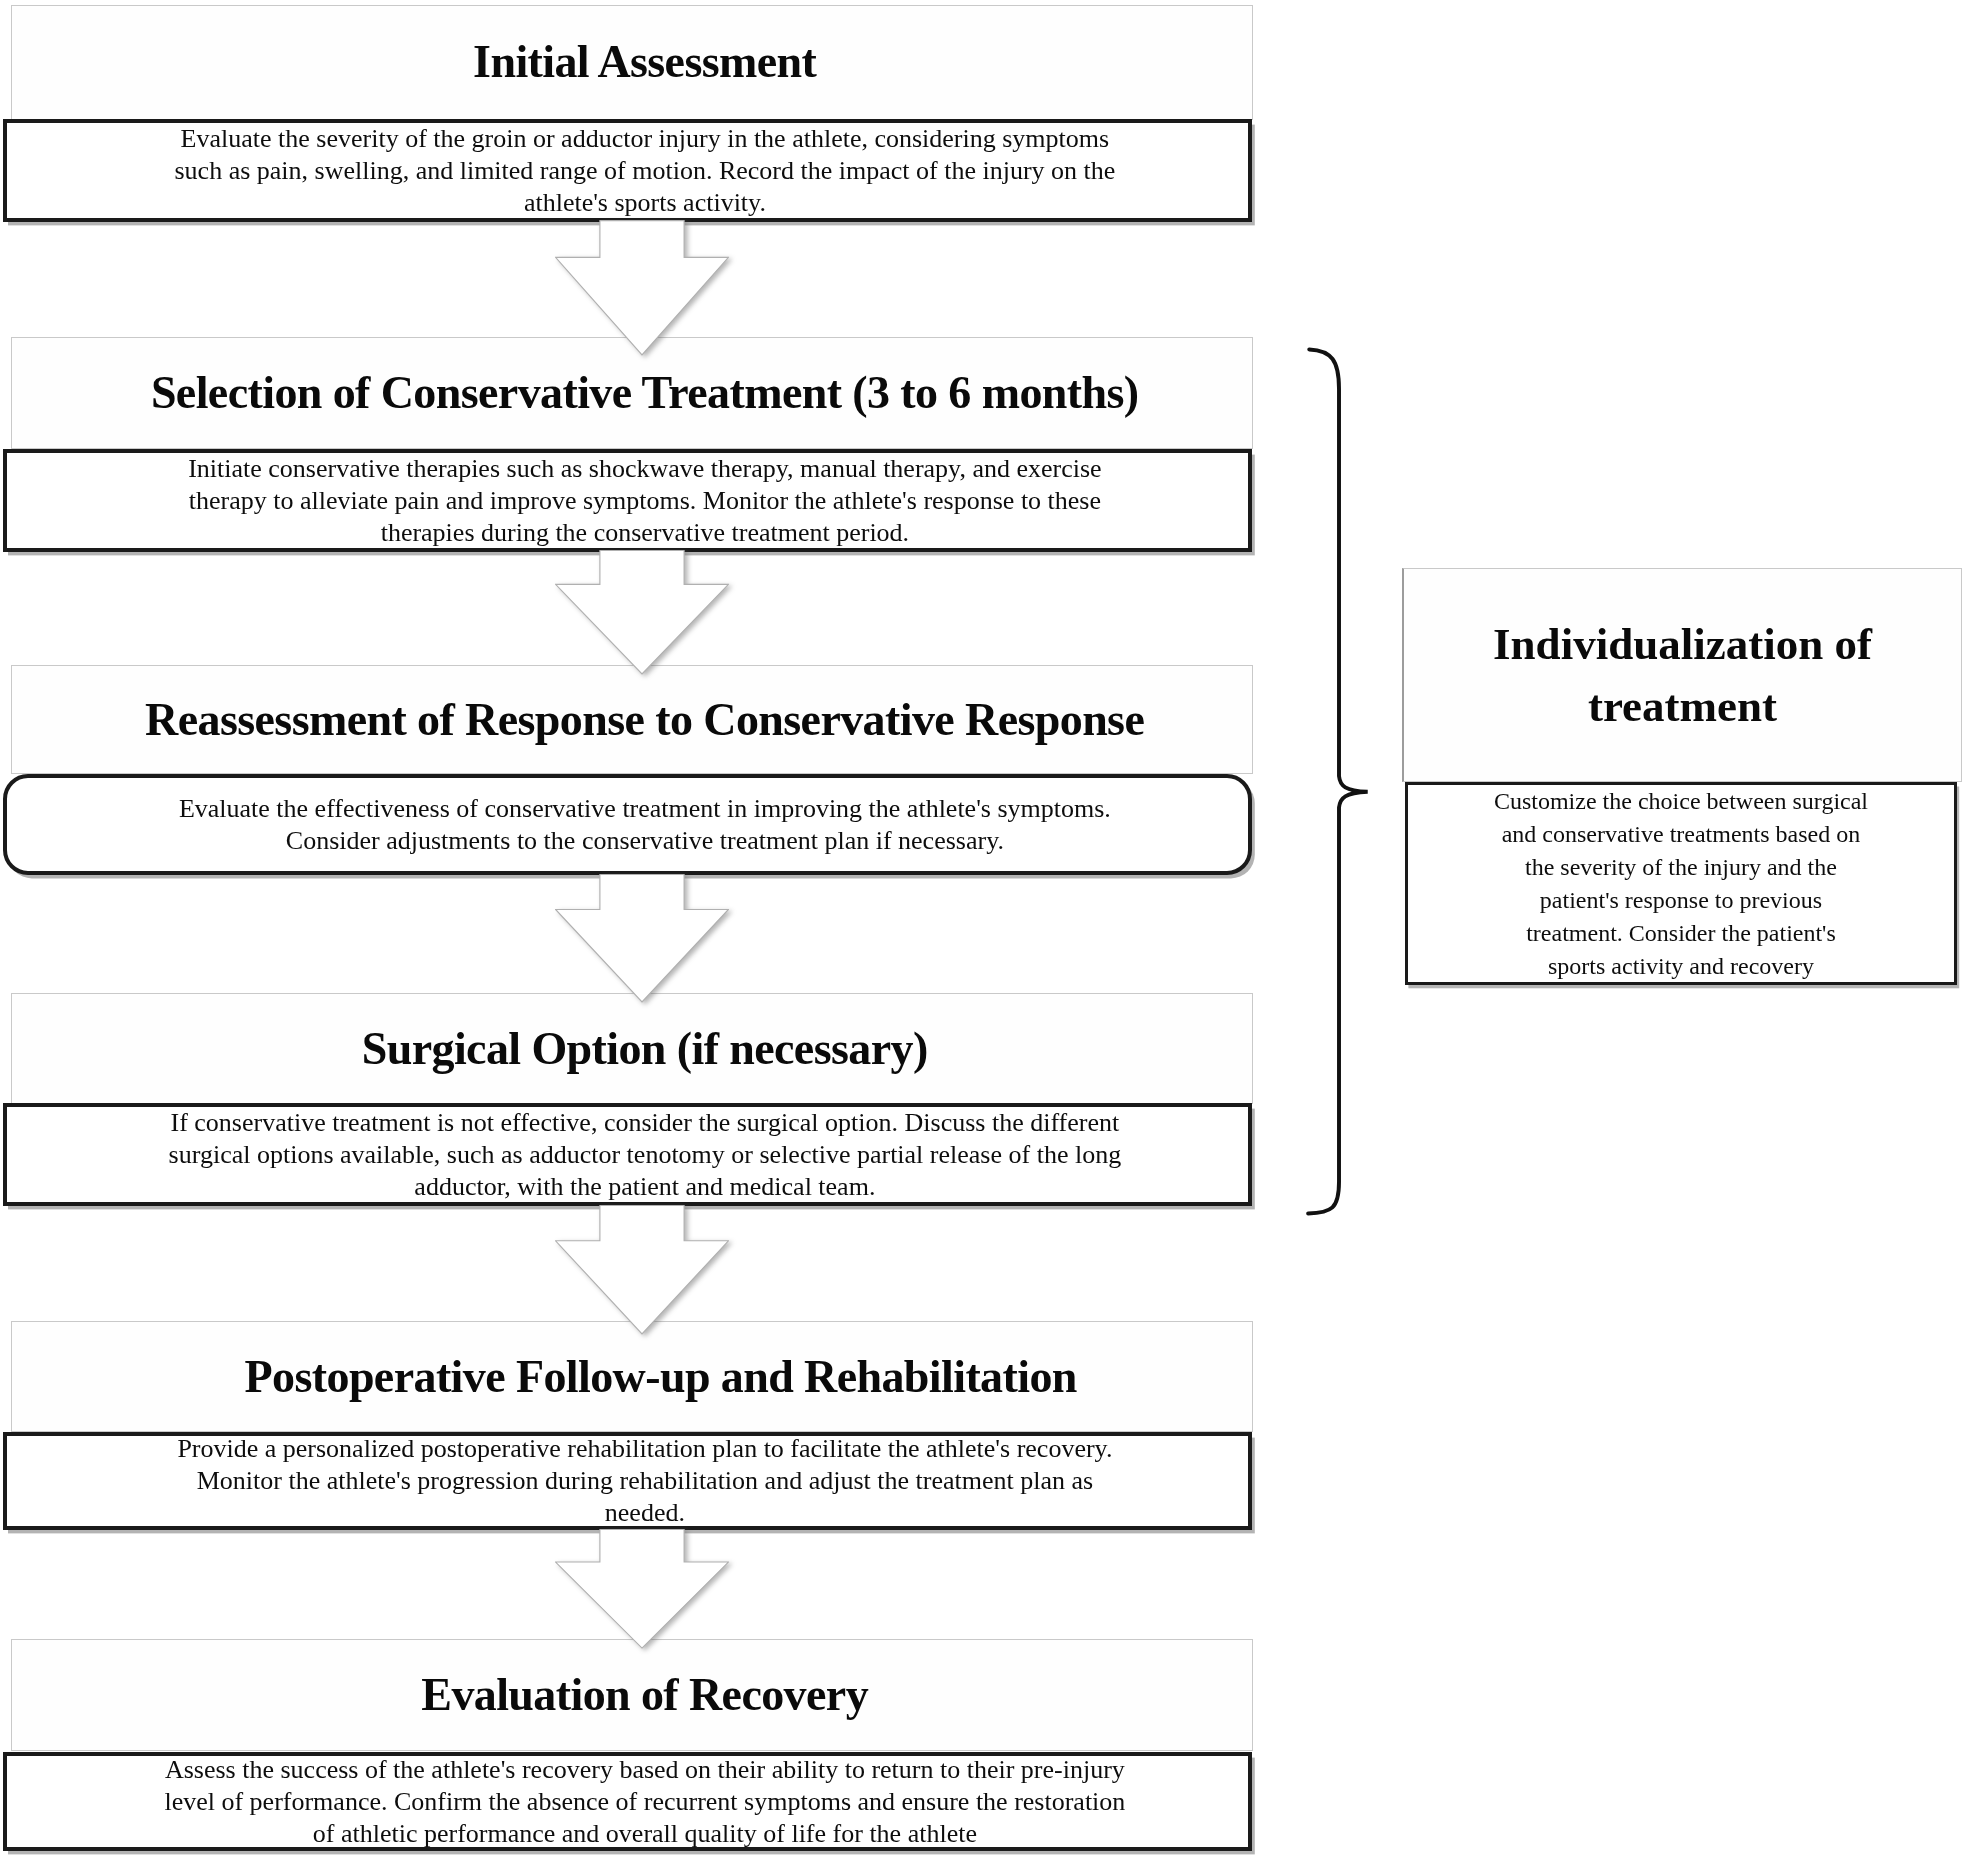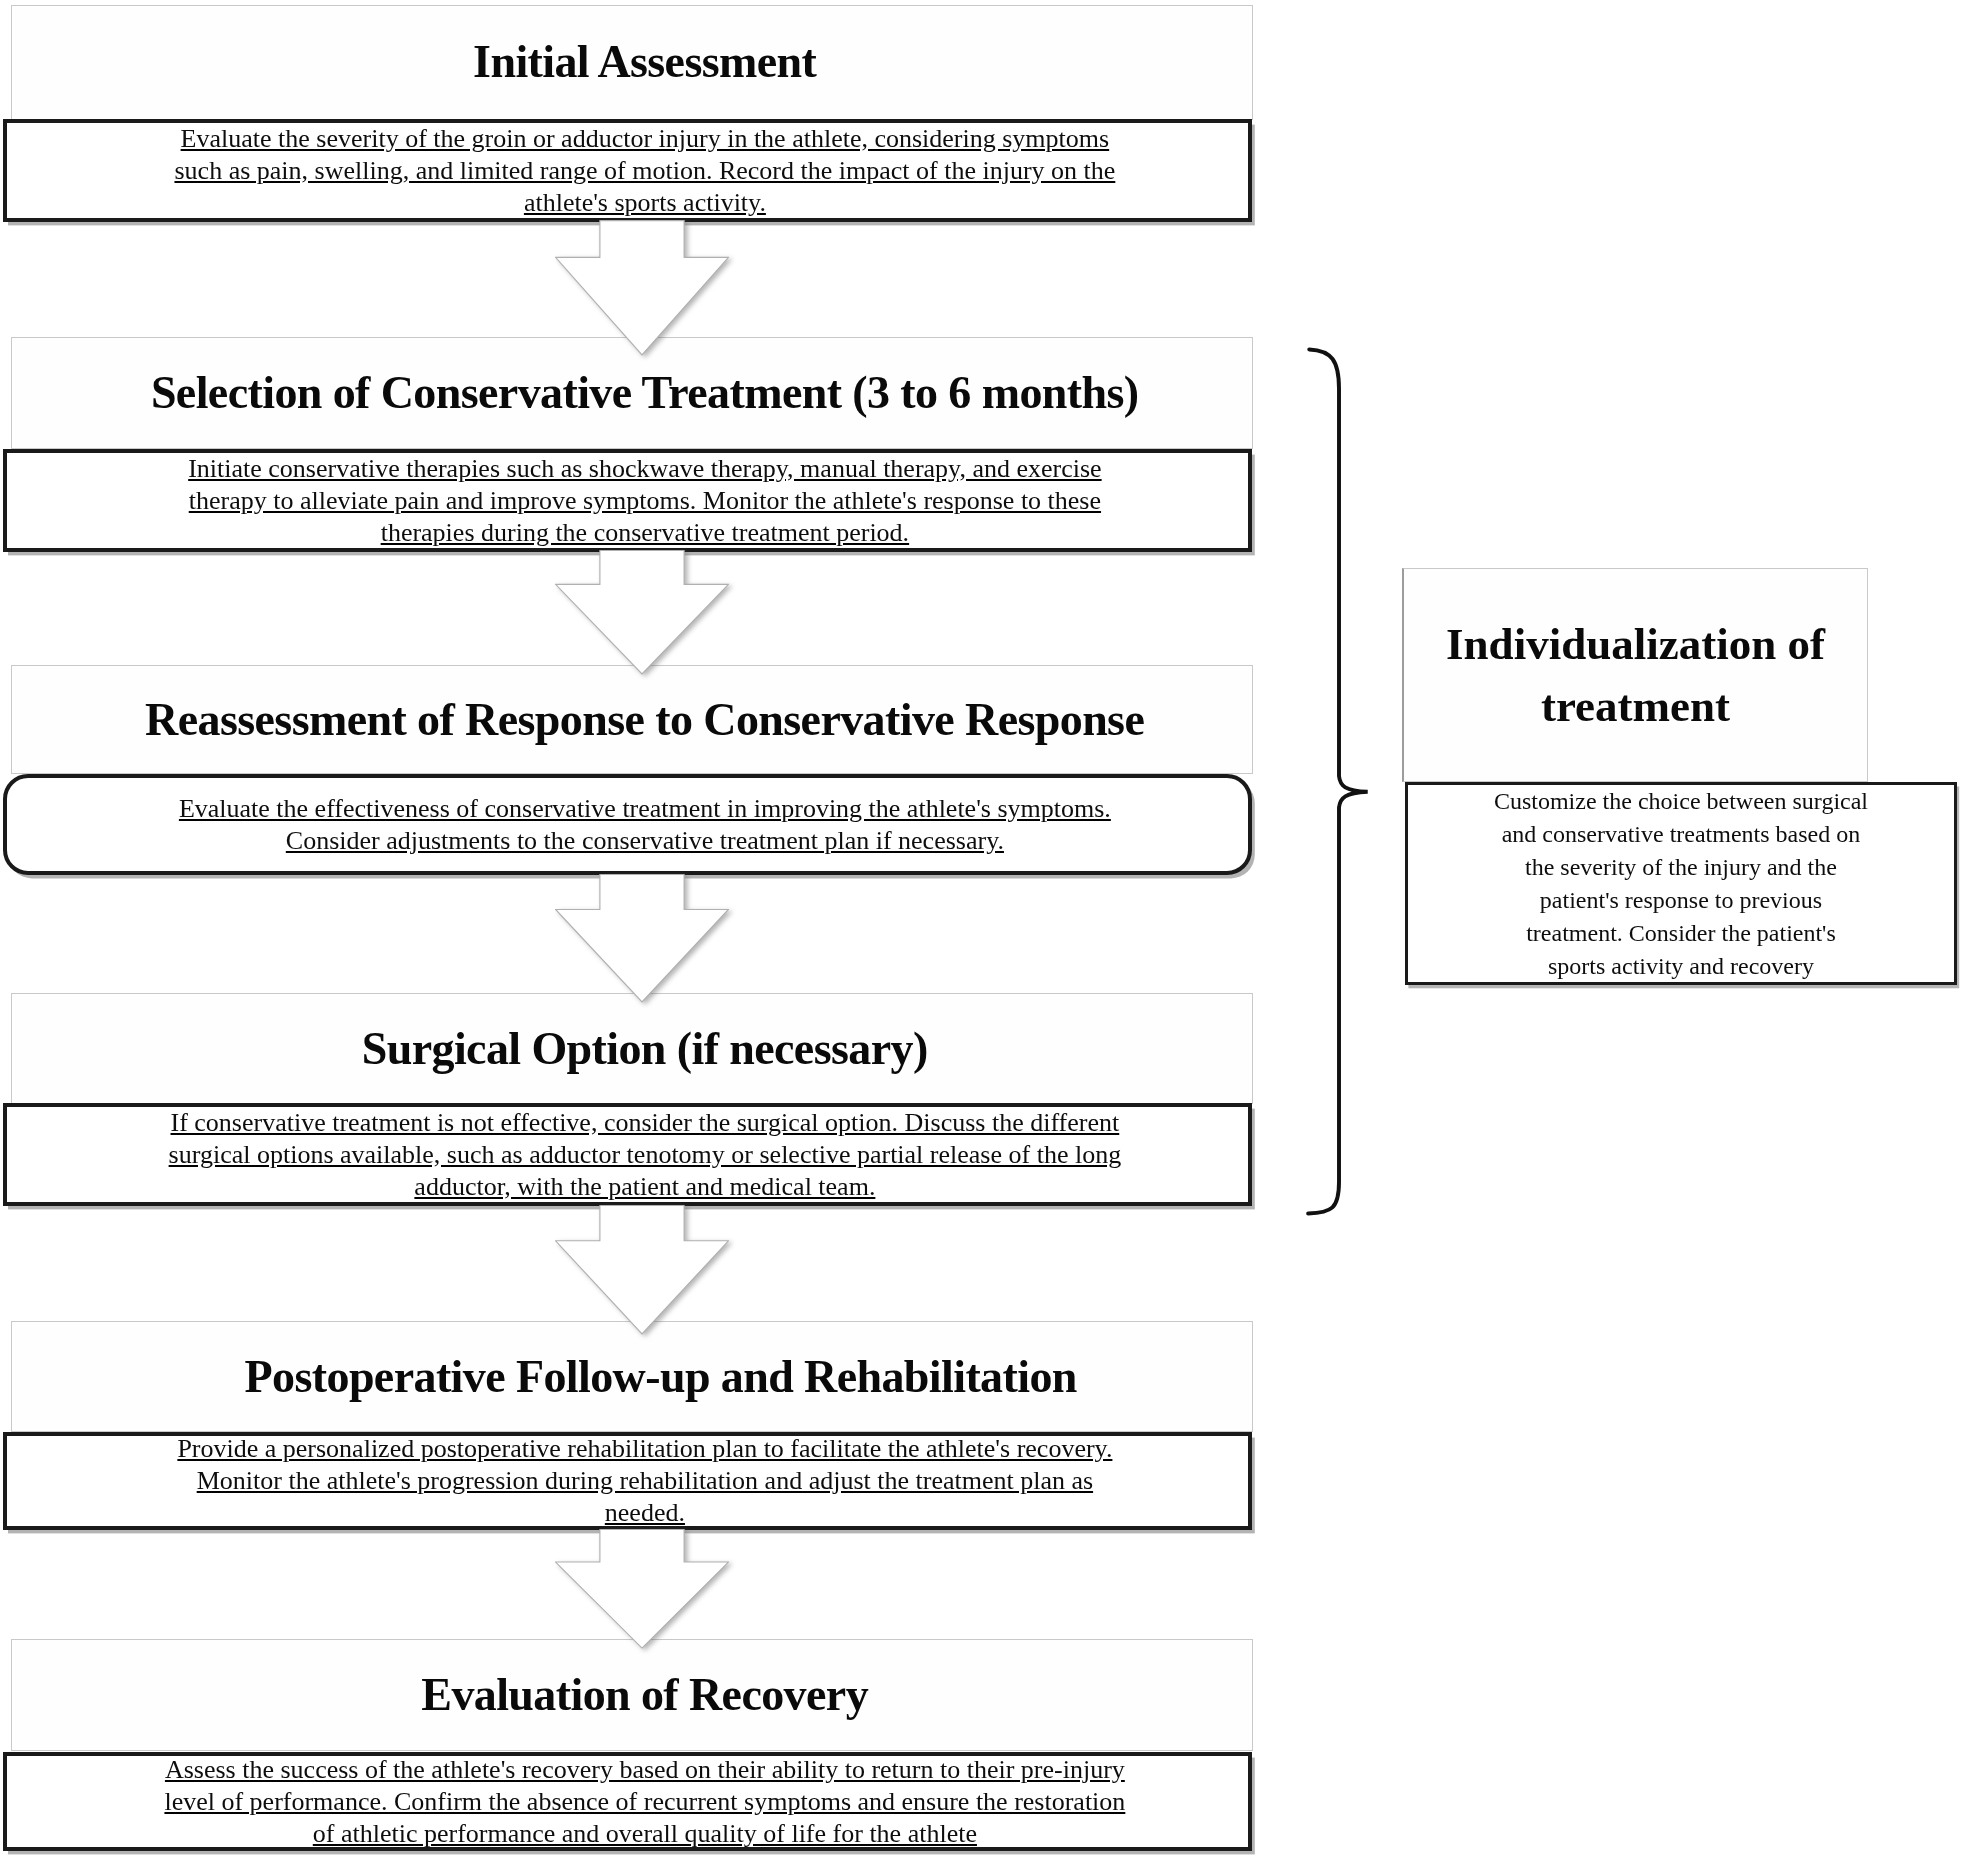--- a/index.html
+++ b/index.html
@@ -36,42 +36,41 @@
     position: absolute;
     left: 3.4px;
     width: 1249px;
     background: #ffffff;
     border: 4.5px solid #1a1a1a;
     box-shadow: 3.9px 4.5px 0 -1.1px #b3b3b3;
     display: flex;
     align-items: center;
     justify-content: center;
     overflow: hidden;
-    text-decoration: underline;
   }
   .step-desc {
     font-size: 26px;
     line-height: 32px;
     color: #0d0d0d;
     text-align: center;
     white-space: pre-line;
     padding-left: 34px;
   }
   .down-arrow {
     position: absolute;
     left: 555px;
     width: 174px;
     filter: drop-shadow(3.9px 2.8px 2.8px rgba(90,90,90,0.45));
     z-index: 5;
   }
   .side-title-box {
     position: absolute;
     left: 1402px;
     top: 568px;
-    width: 466px;
+    width: 560px;
     height: 214px;
     background: #fefefe;
     border: 1.1px solid #c9c9c9;
     border-left: 2.8px solid #9c9c9c;
     display: flex;
     align-items: center;
     justify-content: center;
   }
   .side-title {
     font-weight: bold;

